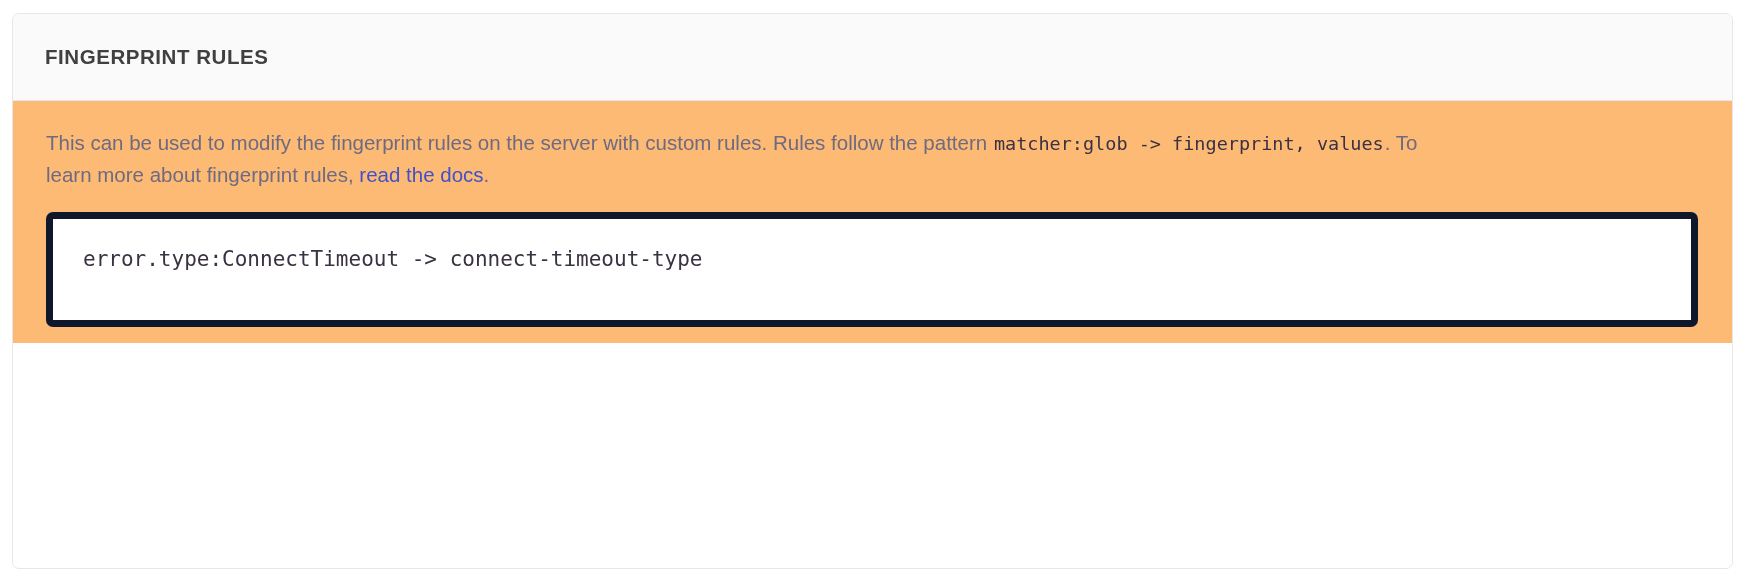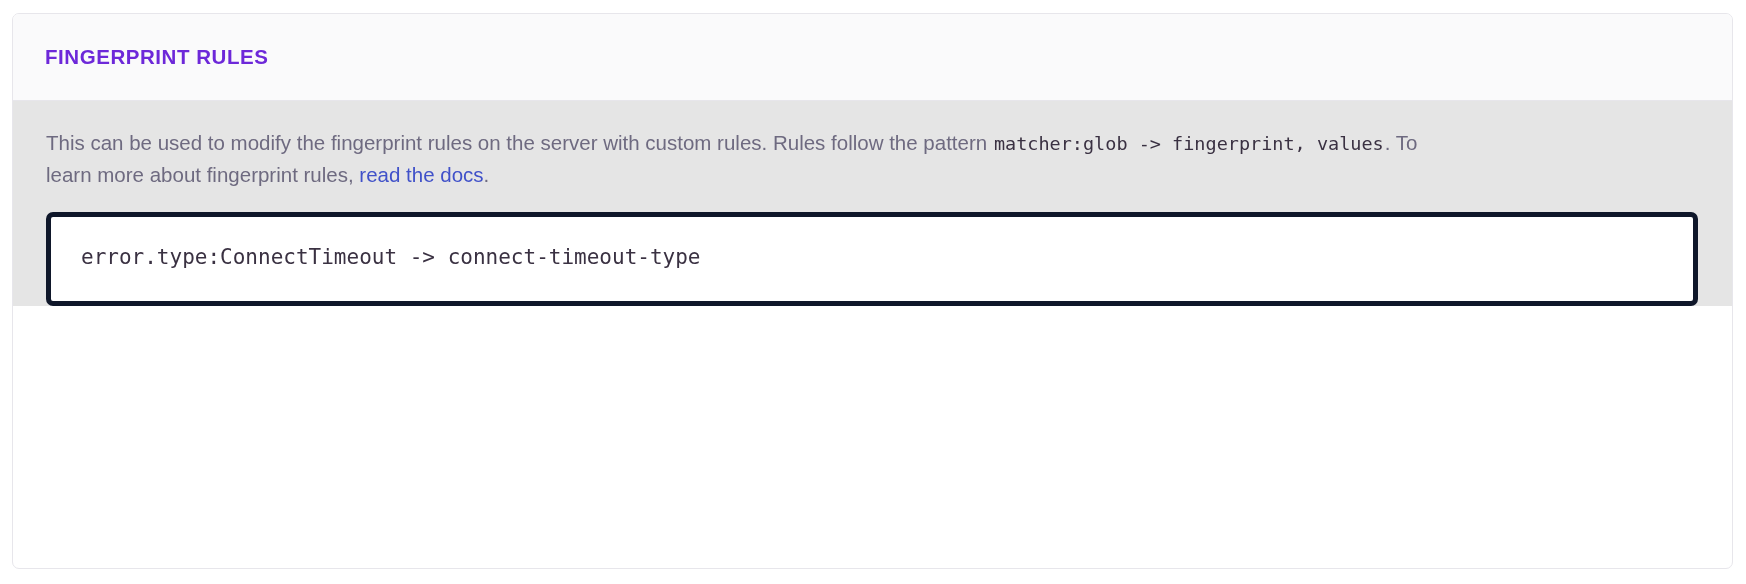--- a/index.html
+++ b/index.html
@@ -43,29 +43,29 @@
     border-bottom: 1px solid #E7E6EB;
     display: flex;
     align-items: center;
     padding: 0 32px;
   }
 
   .panel-title {
     font-size: 20.5px;
     font-weight: bold;
     letter-spacing: 0.55px;
-    color: #6d28d9;
+    color: #404040;
     text-transform: uppercase;
     line-height: 1;
     margin: 0;
   }
 
   .panel-body {
-    padding: 26px 33px 0 33px;
-    background: #e5e5e5;
+    padding: 26px 33px 16px 33px;
+    background: #fdba74;
   }
 
   
   .description {
     font-size: 20.5px;
     line-height: 31px;
     color: #6E6A80;
     margin: 0 0 22px 0;
     max-width: 1405px;
     font-weight: normal;
@@ -99,22 +99,22 @@
     font-size: 21px;
     line-height: 36.5px;
     color: #3A3142;
     white-space: pre;
     overflow: hidden;
   }
 
   
   .rules-input-wrap {
     width: 1652px;
-    height: 94px;
-    border: 5px solid #0f172a;
+    height: 115px;
+    border: 7px solid #0f172a;
     border-radius: 7px;
     background: #FFFFFF;
     overflow: hidden;
   }
 
   .rules-input {
     display: block;
     width: 100%;
     height: 100%;
     border: 0;

